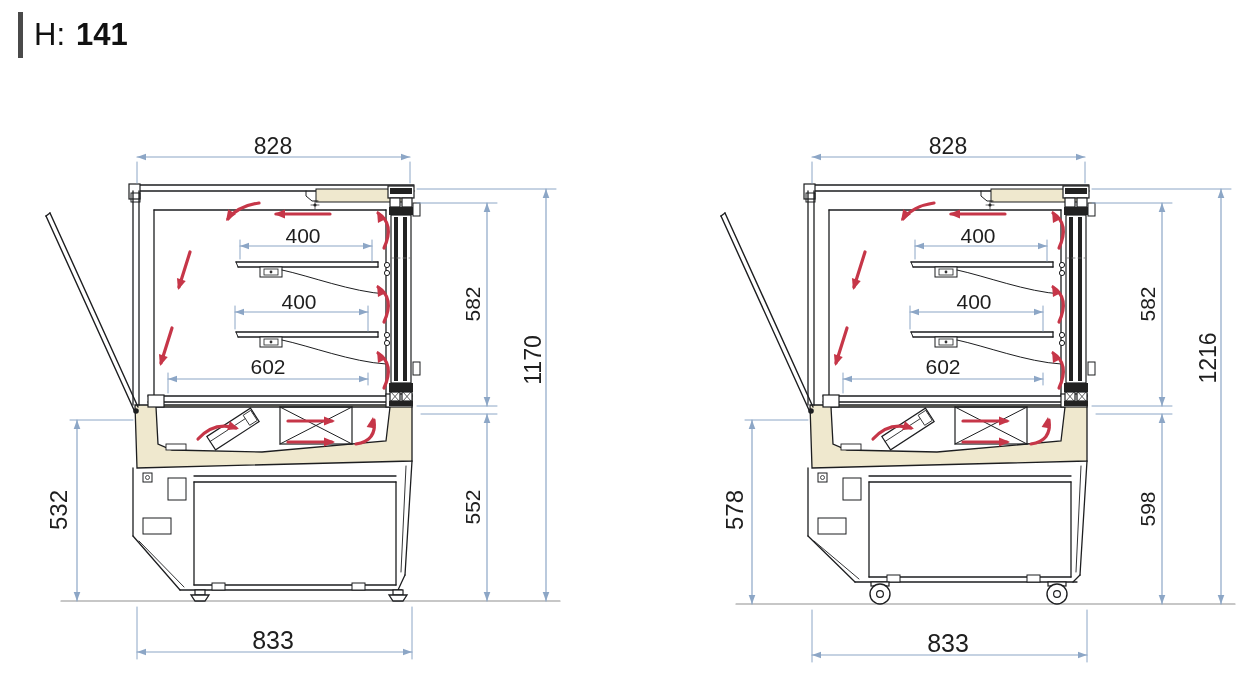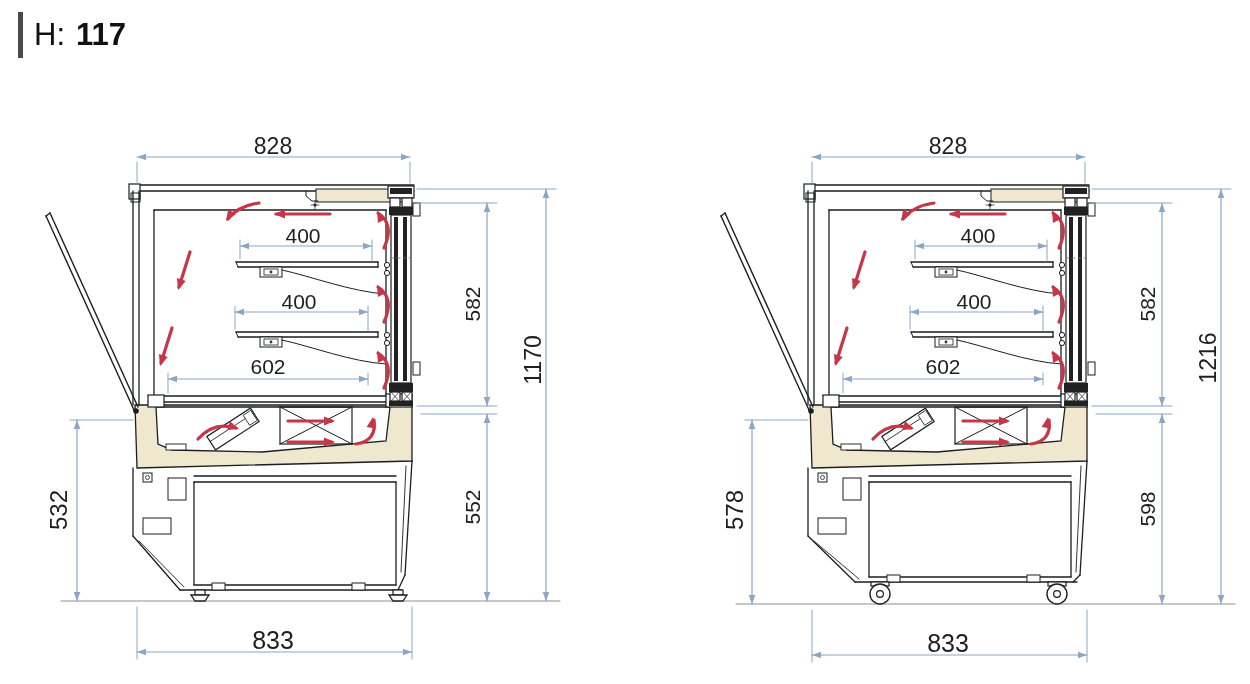--- a/index.html
+++ b/index.html
@@ -390,21 +390,21 @@
           <path d="M1087,655 L1078,658.3 L1078,651.7 Z" fill="#8ca6c6" stroke="none"></path>
           <line x1="812" y1="610" x2="812" y2="662" stroke="#8ca6c6" stroke-width="1" stroke-linecap="round"></line>
           <line x1="1087" y1="610" x2="1087" y2="662" stroke="#8ca6c6" stroke-width="1" stroke-linecap="round"></line>
         </g>
       </g>
     </svg>
 
   <div class="title">
     <span class="tbar" id="tbar" style="background: rgb(74, 74, 74);"></span>
     <span class="tlabel">H:</span>
-    <span class="tvalue">117</span>
+    <span class="tvalue">141</span>
   </div>
 
   <div id="labels">
 
     <span class="dim" style="left:273px;top:146px;font-size:23px">828</span>
     <span class="dim" style="left:303px;top:235px;font-size:21px">400</span>
     <span class="dim" style="left:299px;top:301px;font-size:21px">400</span>
     <span class="dim" style="left:268px;top:366px;font-size:21px">602</span>
     <span class="dim v" style="left:472px;top:304px;font-size:21px">582</span>
     <span class="dim v" style="left:472px;top:507px;font-size:21px">552</span>

